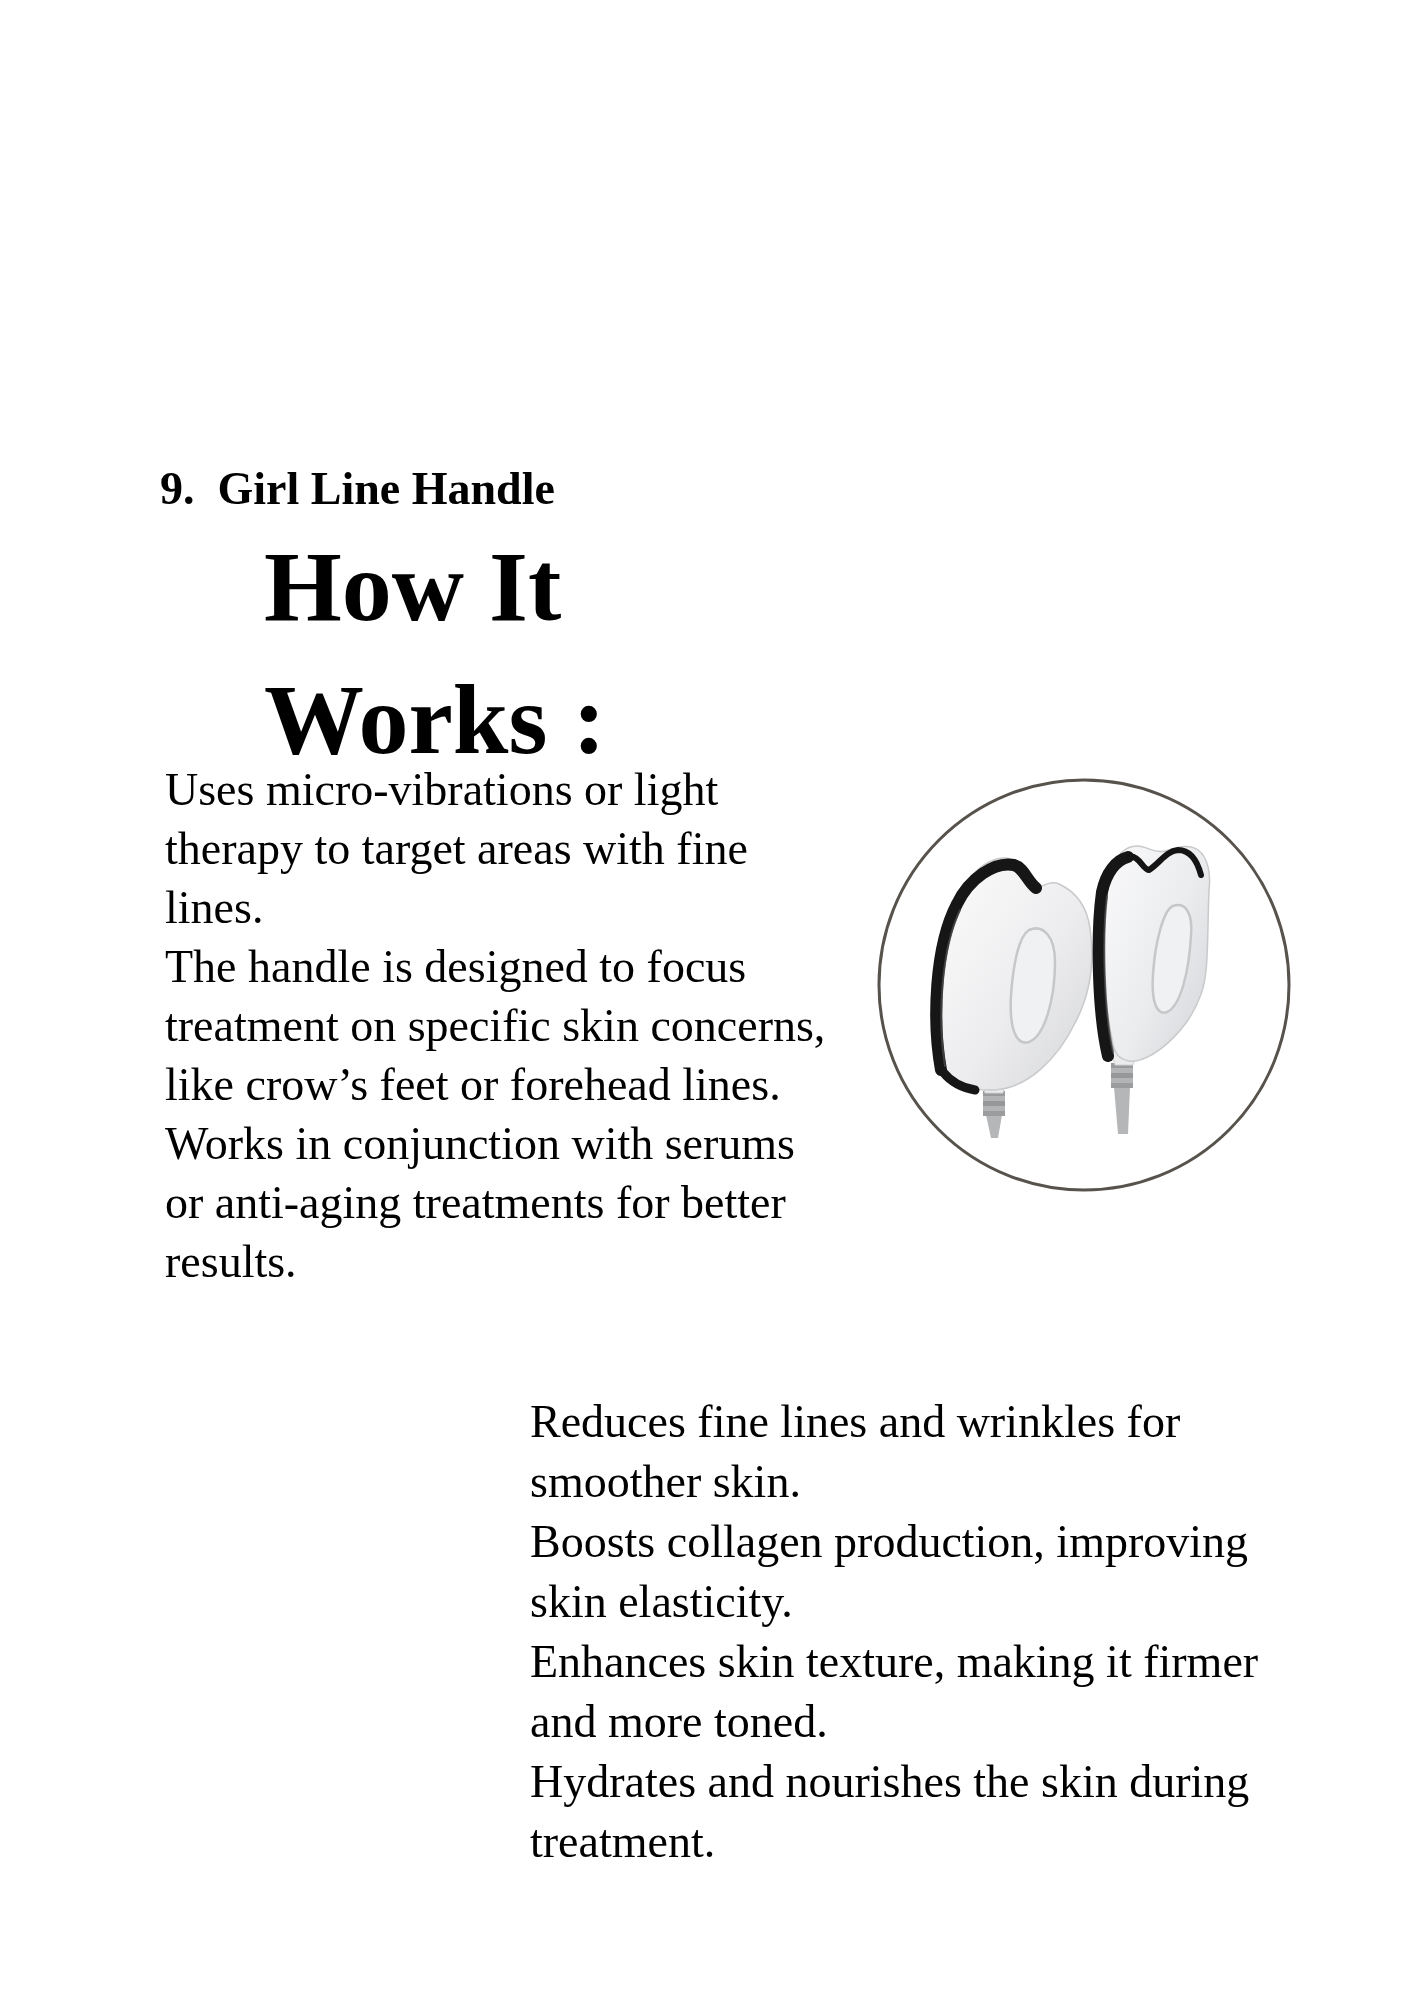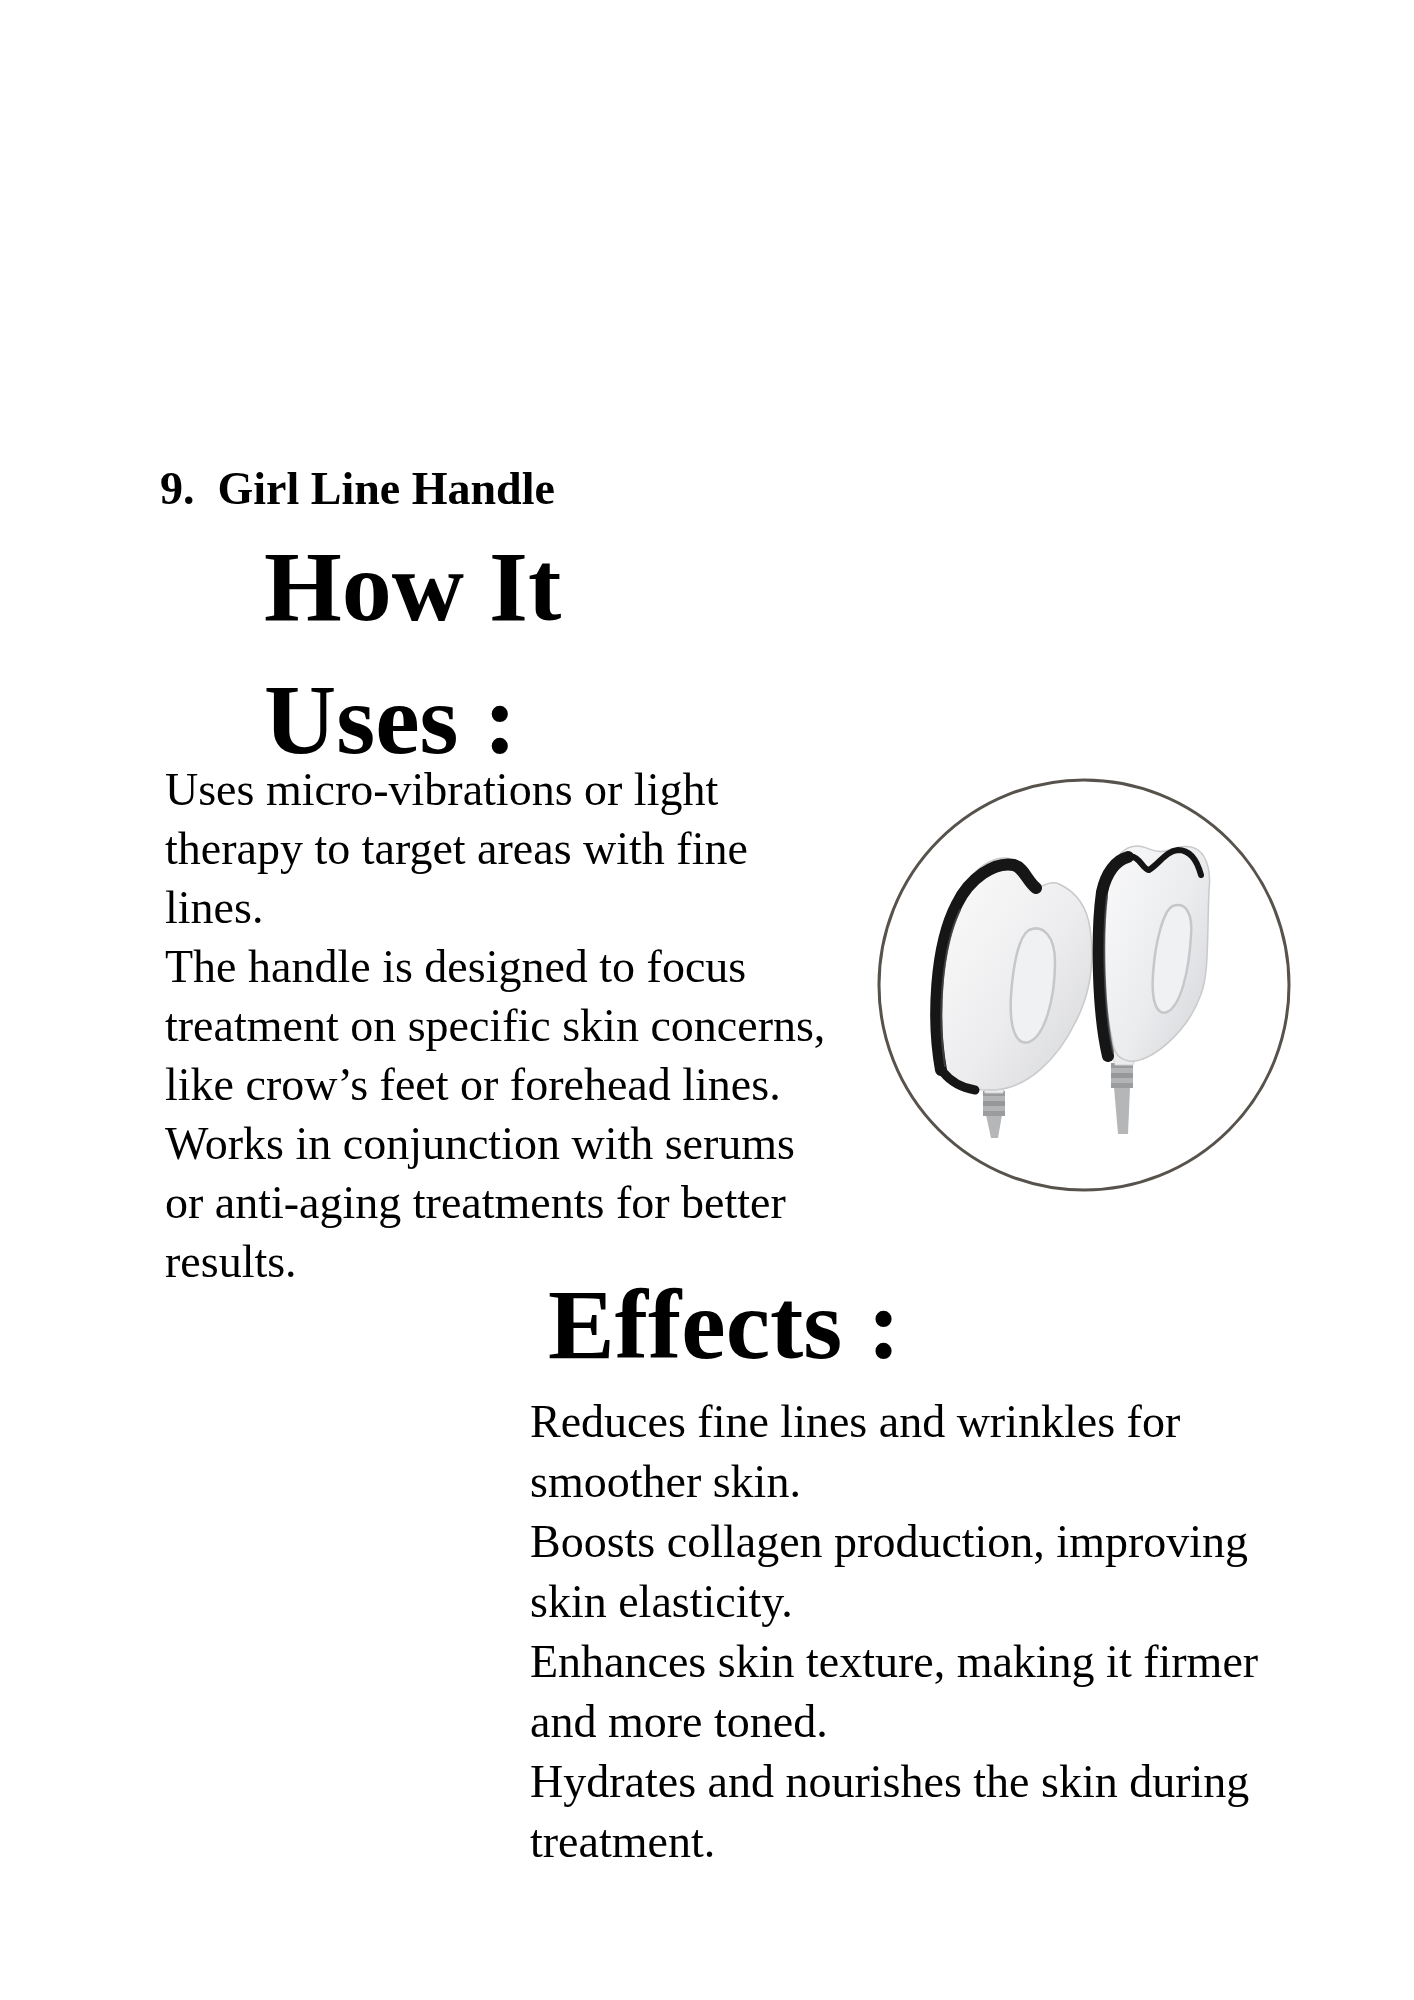--- a/index.html
+++ b/index.html
@@ -52,21 +52,21 @@
   }
 </style>
 </head>
 <body>
 
 <div class="page">
 
   <div class="abs section-title">9.  Girl Line Handle</div>
 
   <div class="abs big-heading how-heading">How It
-Uses :</div>
+Works :</div>
 
   <div class="abs body-text how-body">Uses micro-vibrations or light
 therapy to target areas with fine
 lines.
 The handle is designed to focus
 treatment on specific skin concerns,
 like crow’s feet or forehead lines.
 Works in conjunction with serums
 or anti-aging treatments for better
 results.</div>
@@ -148,21 +148,20 @@
       <path d="M 236 274 C 227 234 225 160 230 118" fill="none" stroke="#4a4a4a" stroke-width="2" stroke-linecap="round" opacity="0.8"></path>
 
       <path d="M 296 128
                C 308 124 316 134 314 158
                C 312 192 304 228 290 234
                C 280 238 274 224 276 196
                C 278 166 286 132 296 128 Z" fill="#f0f1f2" stroke="#c6c7c9" stroke-width="2.5"></path>
     </g>
   </svg>
 
-  <div class="abs big-heading effects-heading">Effects :</div>
 
   <div class="abs body-text effects-body">Reduces fine lines and wrinkles for
 smoother skin.
 Boosts collagen production, improving
 skin elasticity.
 Enhances skin texture, making it firmer
 and more toned.
 Hydrates and nourishes the skin during
 treatment.</div>
 

